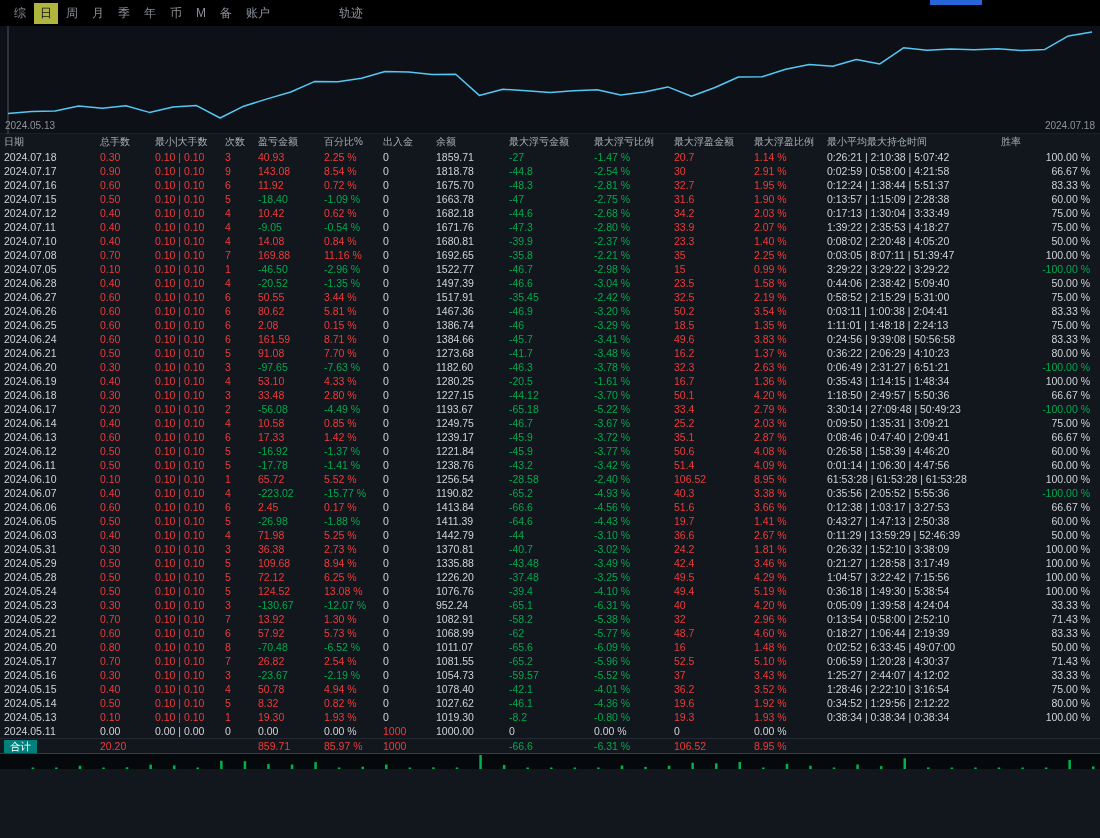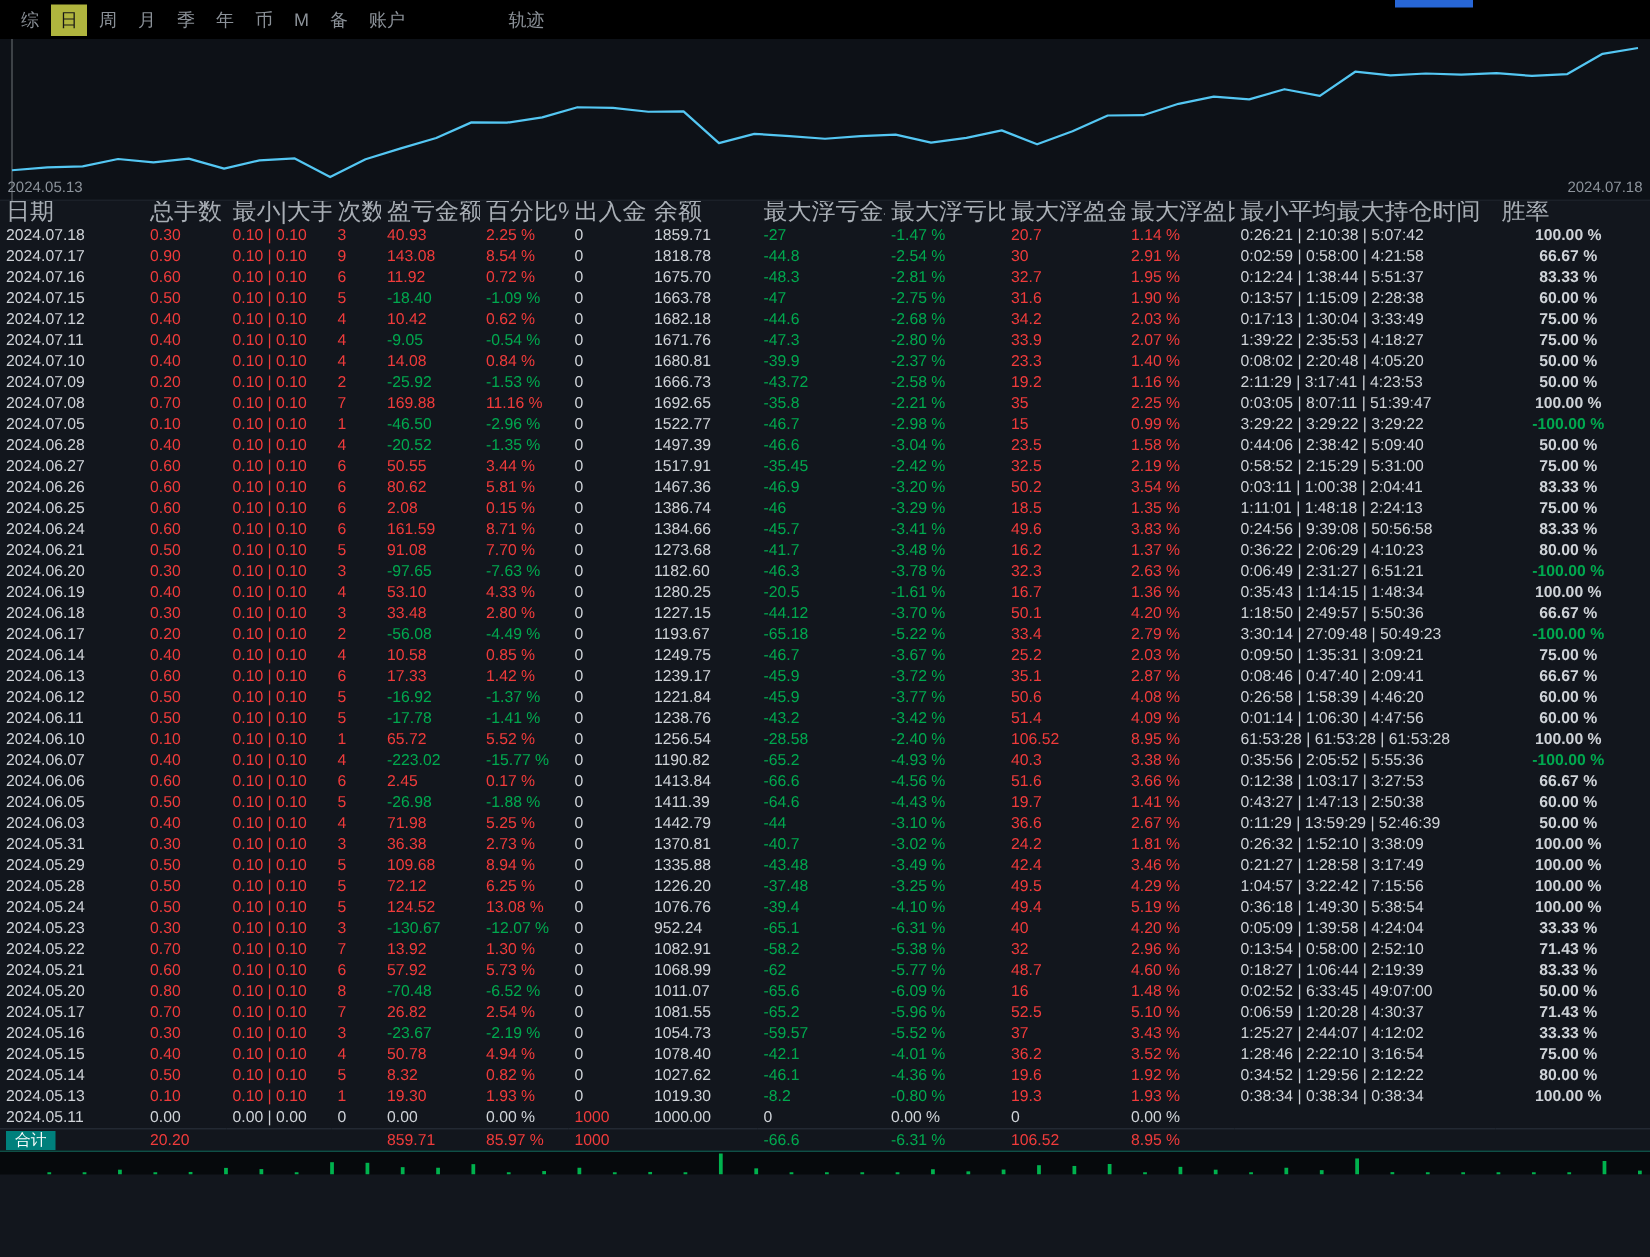--- a/index.html
+++ b/index.html
@@ -15,25 +15,25 @@
   .cutoff-blue{position:absolute;top:0;right:118px;width:52px;height:5px;background:#2766d6;}
 
   
   .chart-panel{height:108px;background:#0d1117;position:relative;border-bottom:1px solid #1b2028;box-sizing:border-box;}
   .chart-panel svg{position:absolute;left:0;top:0;}
   .chart-label{position:absolute;bottom:2px;font-size:10px;color:#8d949c;}
   .chart-label.left{left:5px;} .chart-label.right{right:5px;}
 
   
   table{width:1100px;table-layout:fixed;border-collapse:collapse;}
-  th{font-weight:normal;text-align:left;color:#a8aeb5;font-size:16px;height:16px;line-height:16px;
+  th{font-weight:normal;text-align:left;color:#a8aeb5;font-size:10px;height:16px;line-height:16px;
      padding:0 0 0 4px;white-space:nowrap;overflow:hidden;}
   td{font-size:10.5px;height:14px;line-height:14px;padding:0 0 0 4px;white-space:nowrap;overflow:hidden;}
   td:last-child,th.winrate-values{ }
-  td:last-child{text-align:center;padding-right:10px;font-weight:bold;}
+  td:last-child{text-align:right;padding-right:10px;}
   .pos{color:#f03b3b;} .neg{color:#00a94f;} .neu{color:#cfd3d8;}
   tr.total-row{border-top:1px solid #232933;}
   tr.total-row td{height:14px;}
   .total-chip{background:#00807c;color:#fff;padding:0 6px;display:inline-block;line-height:13px;}
 
   
   .bottom-strip{height:16px;background:#06090c;border-top:1px solid #0f4f46;box-sizing:border-box;position:relative;}
   .bottom-strip svg{position:absolute;left:0;bottom:0;}
 </style>
 </head>
@@ -204,36 +204,20 @@
           <td class="pos">4</td>
           <td class="pos">14.08</td>
           <td class="pos">0.84 %</td>
           <td class="neu">0</td>
           <td class="neu">1680.81</td>
           <td class="neg">-39.9</td>
           <td class="neg">-2.37 %</td>
           <td class="pos">23.3</td>
           <td class="pos">1.40 %</td>
           <td class="neu">0:08:02 | 2:20:48 | 4:05:20</td>
-          <td class="neu">50.00 %</td>
-        </tr>
-        <tr>
-          <td class="neu">2024.07.09</td>
-          <td class="pos">0.20</td>
-          <td class="pos">0.10 | 0.10</td>
-          <td class="pos">2</td>
-          <td class="neg">-25.92</td>
-          <td class="neg">-1.53 %</td>
-          <td class="neu">0</td>
-          <td class="neu">1666.73</td>
-          <td class="neg">-43.72</td>
-          <td class="neg">-2.58 %</td>
-          <td class="pos">19.2</td>
-          <td class="pos">1.16 %</td>
-          <td class="neu">2:11:29 | 3:17:41 | 4:23:53</td>
           <td class="neu">50.00 %</td>
         </tr>
         <tr>
           <td class="neu">2024.07.08</td>
           <td class="pos">0.70</td>
           <td class="pos">0.10 | 0.10</td>
           <td class="pos">7</td>
           <td class="pos">169.88</td>
           <td class="pos">11.16 %</td>
           <td class="neu">0</td>

